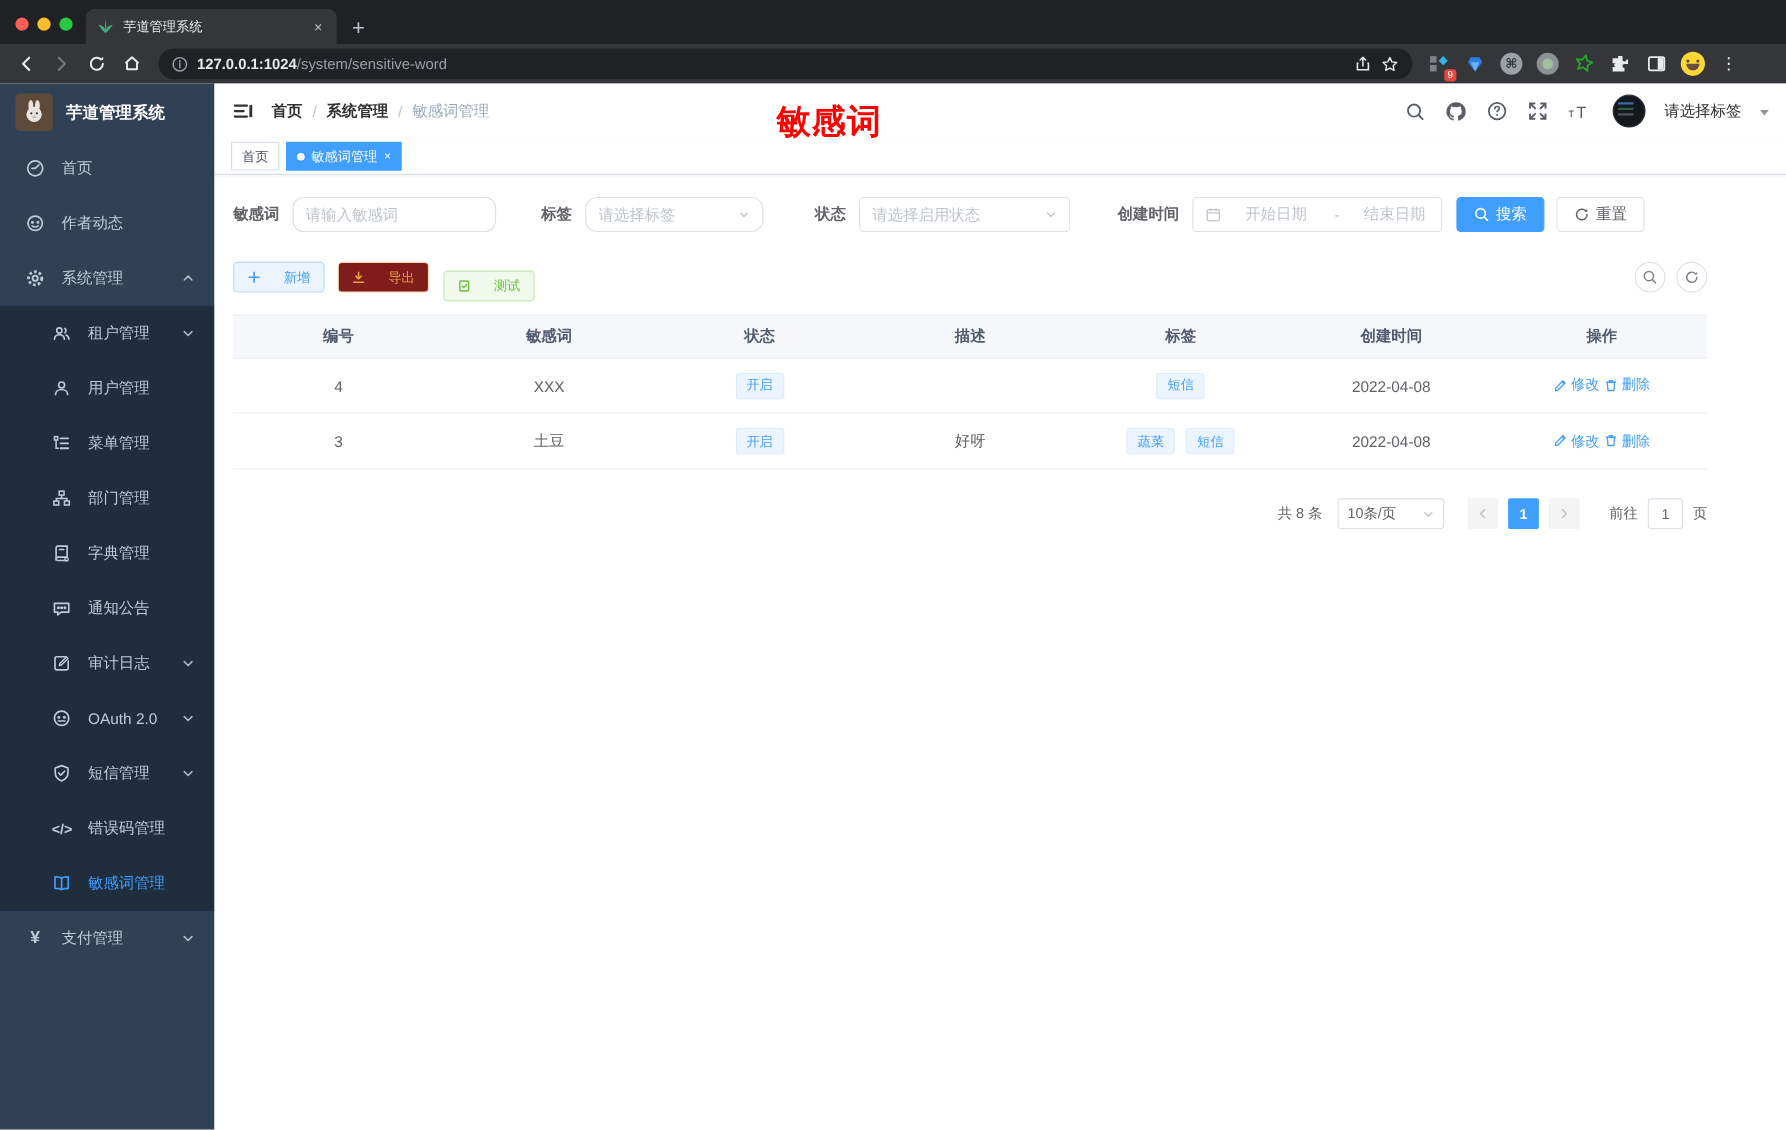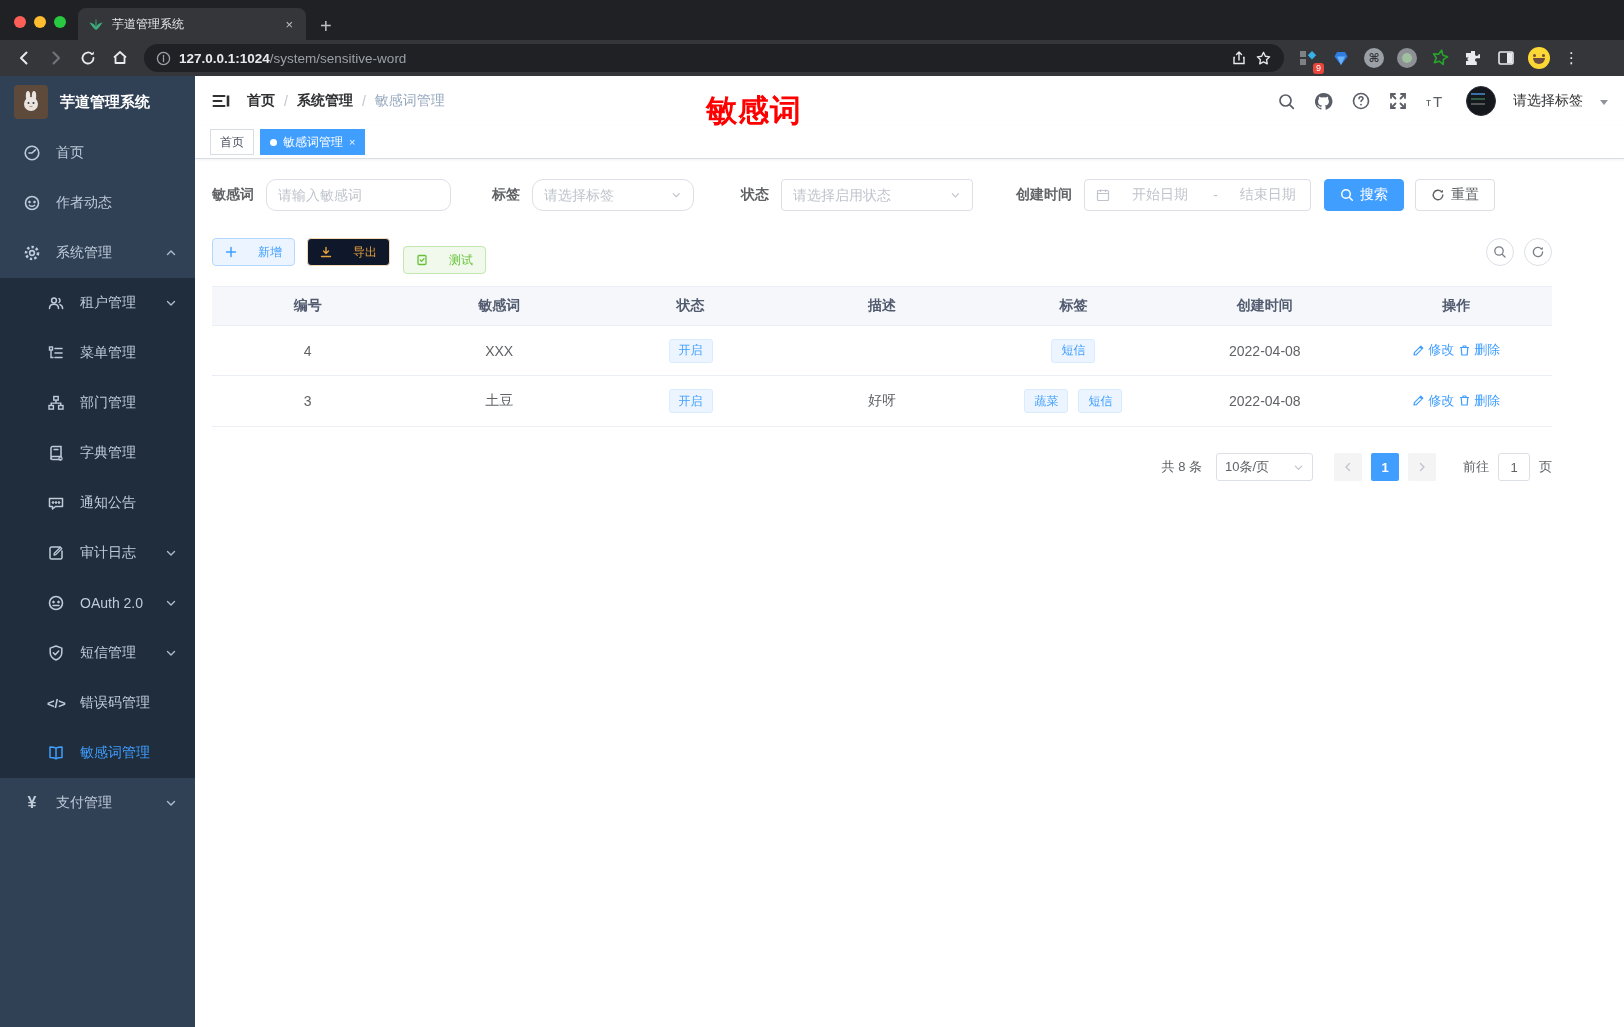--- a/index.html
+++ b/index.html
@@ -75,21 +75,21 @@
   .finput input::placeholder { color:#bfc4cc; }
   .fsel { justify-content:space-between; gap:6px; }
   .daterange { gap:22px; }
   .daterange .dph { color:#bfc4cc; font-size:14px; flex:1; }
   .daterange .dsep { color:#bfc4cc; font-size:14px; }
   .btn { height:32px; border-radius:4px; display:inline-flex; align-items:center; justify-content:center; gap:6px; font-size:14px; padding:0 15px; border:1px solid #dcdfe6; background:#fff; color:#606266; cursor:pointer; font-family:inherit; }
   .btn.primary { background:#409eff; border-color:#409eff; color:#fff; }
   .btn-row { display:flex; align-items:center; margin-top:19px; }
   .btn.sm { height:28px; font-size:12px; padding:0 12px; gap:21px; }
   .btn.plain-blue { background:#ecf5ff; border-color:#b3d8ff; color:#409eff; }
-  .btn.plain-orange { background:#0f172a; border-color:#f5dab1; color:#e6a23c;justify-content:center; }
+  .btn.plain-orange { background:#7f1d1d; border-color:#f5dab1; color:#e6a23c;justify-content:center; }
   .btn.plain-green { background:#f0f9eb; border-color:#c2e7b0; color:#67c23a; }
   .circbtn { width:28px; height:28px; border-radius:50%; border:1px solid #dcdfe6; background:#fff; display:flex; align-items:center; justify-content:center; cursor:pointer; }
   .rightbtns { margin-left:auto; display:flex; gap:10px; }
 
   .table { margin-top:12px; width:100%; border-bottom:1px solid #ebeef5; font-size:14px; }
   .thead { display:flex; background:#f5f7fa; border-top:1px solid #ebeef5; border-bottom:1px solid #ebeef5; }
   .tcell { flex:1; text-align:center; padding:10px 4px; }
   .thead .tcell { color:#515a6e; font-weight:700; font-size:14px; }
   .trow { display:flex; align-items:center; border-bottom:1px solid #ebeef5; height:50px; color:#606266; }
   .trow:last-child { border-bottom:none; }
@@ -253,20 +253,27 @@
     <div class="sitem l2">
       <svg class="micon" width="18" height="18" viewBox="0 0 18 18">
           <circle cx="7" cy="6.5" r="2.4" fill="none" stroke-width="1.5"></circle>
           <path d="M2.5 14.5c0-2.6 2-4.2 4.5-4.2s4.5 1.6 4.5 4.2" fill="none" stroke-width="1.5" stroke-linecap="round"></path>
           <path d="M12 4.6a2.4 2.4 0 0 1 0 3.9M13 10.6c1.6.6 2.6 1.9 2.6 3.9" fill="none" stroke-width="1.5" stroke-linecap="round"></path>
         </svg>
       <span class="slabel">租户管理</span>
       <svg class="arr" width="12" height="12" viewBox="0 0 12 12">
           <path d="M2.5 4.5L6 8l3.5-3.5" fill="none" stroke="#bfcbd9" stroke-width="1.4" stroke-linecap="round" stroke-linejoin="round"></path>
         </svg>
+    </div>
+    <div class="sitem l2">
+      <svg class="micon" width="18" height="18" viewBox="0 0 18 18">
+          <circle cx="9" cy="6" r="2.7" fill="none" stroke-width="1.5"></circle>
+          <path d="M3.5 14.8c0-3 2.4-4.7 5.5-4.7s5.5 1.7 5.5 4.7" fill="none" stroke-width="1.5" stroke-linecap="round"></path>
+        </svg>
+      <span class="slabel">用户管理</span>
     </div>
     <div class="sitem l2">
       <svg class="micon" width="18" height="18" viewBox="0 0 18 18">
           <rect x="2.5" y="3" width="3" height="3" fill="none" stroke-width="1.4"></rect>
           <path d="M8 4.5h7M8 9h7M8 13.5h7" stroke-width="1.6" stroke-linecap="round"></path>
           <path d="M4 6v7.5h2.5" fill="none" stroke-width="1.4"></path>
         </svg>
       <span class="slabel">菜单管理</span>
     </div>
     <div class="sitem l2">

